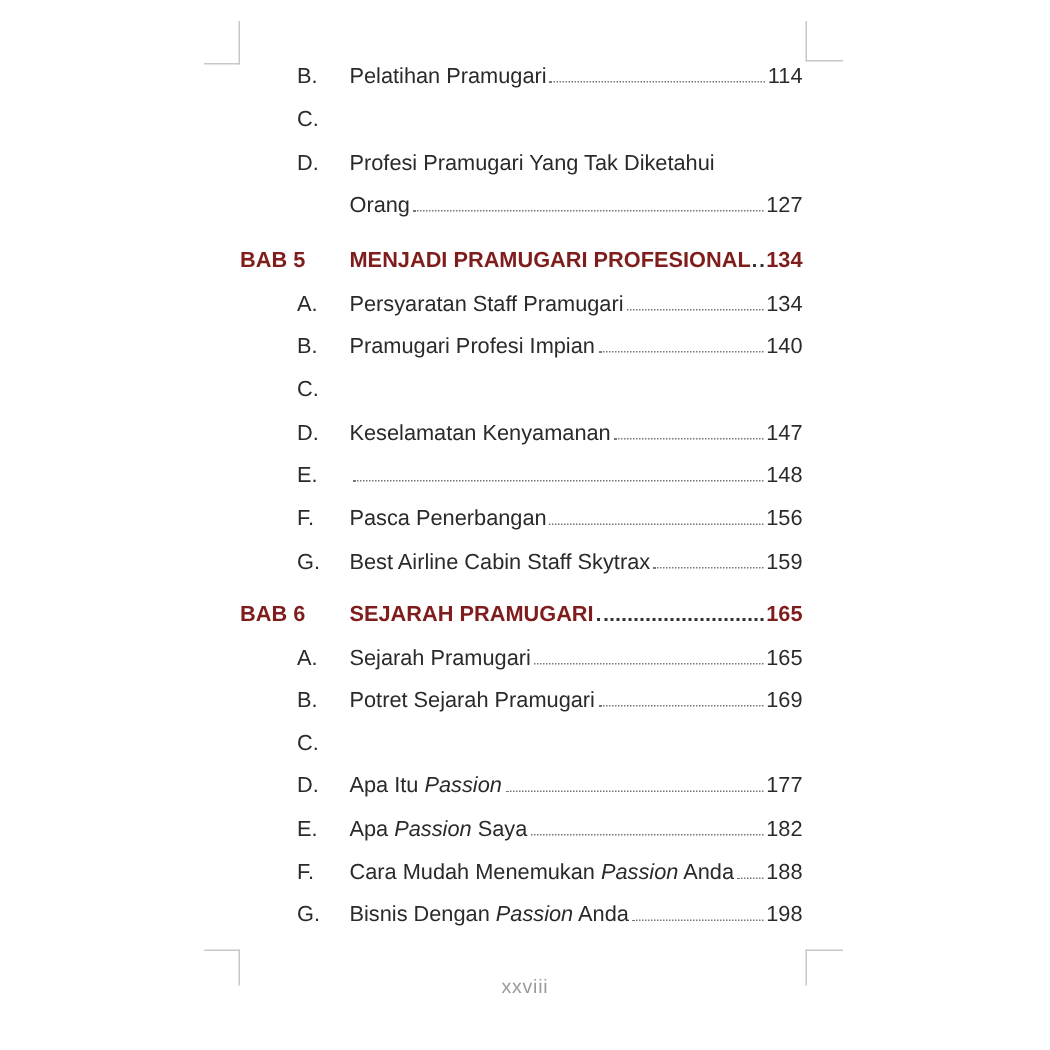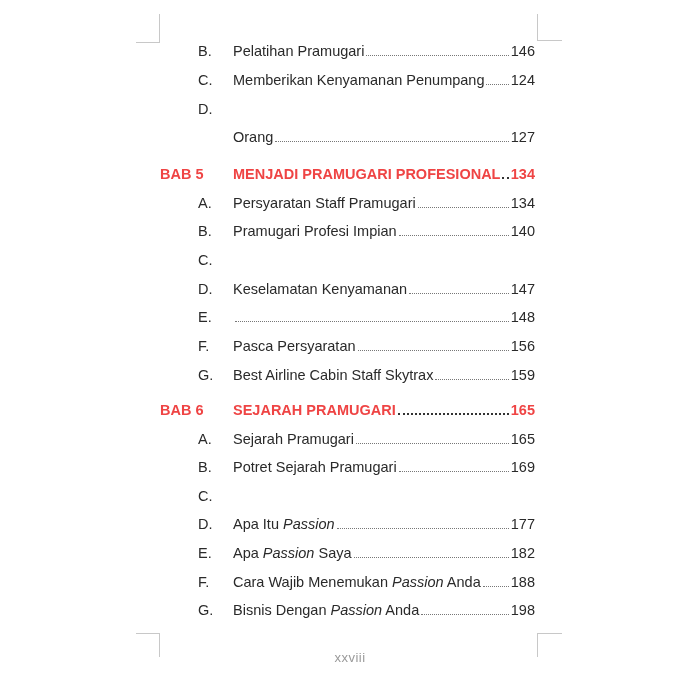--- a/index.html
+++ b/index.html
@@ -9,52 +9,51 @@
   .toc { position:absolute; left:0; top:0; width:700px; }
   .row { position:absolute; left:160px; width:375px; height:20px; display:flex; align-items:flex-end;
          font-size:14.5px; line-height:18px; }
   .row .num { position:absolute; left:0; width:70px; }
   .row .letter { position:absolute; left:38px; width:30px; }
   .row .body { position:absolute; left:73px; right:0; display:flex; align-items:baseline; }
   .row .title { white-space:nowrap; }
   .row .title i { font-style:italic; }
   .row .leader { flex:1; border-bottom:1px dotted #777; margin:0 2px 4px 2px; height:1px; }
   .row .page { white-space:nowrap; }
-  .row.chapter { font-weight:bold; color:#ef4444; }
+  .row.chapter { font-weight:bold; color:#7f1d1d; }
   .row.chapter .leader { border-bottom:2px dotted #333; margin-bottom:4px; }
   .folio { position:absolute; left:0; width:700px; top:650px; text-align:center;
            font-size:13px; color:#9a9a9a; letter-spacing:0.5px; }
 </style>
 </head>
 <body>
 
 <div class="corner" style="left:136px; top:14px; width:23px; height:28px; border-right-width:1px; border-bottom-width:1px;"></div>
 <div class="corner" style="left:537px; top:14px; width:24px; height:26px; border-left-width:1px; border-bottom-width:1px;"></div>
 <div class="corner" style="left:136px; top:633px; width:23px; height:23px; border-right-width:1px; border-top-width:1px;"></div>
 <div class="corner" style="left:537px; top:633px; width:24px; height:23px; border-left-width:1px; border-top-width:1px;"></div>
 
 <div class="toc" id="toc">
     <div class="row" style="top: 40px;">
       <span class="letter">B.</span>
       <div class="body">
         <span class="title"><span>Pelatihan Pramugari</span></span>
         <span class="leader"></span>
-        <span class="page">146</span>
+        <span class="page">114</span>
       </div>
     </div>
     <div class="row" style="top: 69px;">
       <span class="letter">C.</span>
-      <div class="body">
-        <span class="title"><span>Memberikan Kenyamanan Penumpang</span></span>
-        <span class="leader"></span>
-        <span class="page">124</span>
-      </div>
     </div>
     <div class="row nolead" style="top: 98px;">
       <span class="letter">D.</span>
+      <div class="body">
+        <span class="title"><span>Profesi Pramugari Yang Tak Diketahui</span></span>
+        <span class="page"></span>
+      </div>
     </div>
     <div class="row" style="top: 126px;">
       <span class="letter"></span>
       <div class="body">
         <span class="title"><span>Orang</span></span>
         <span class="leader"></span>
         <span class="page">127</span>
       </div>
     </div>
     <div class="row chapter" style="top: 163px;">
@@ -95,21 +94,21 @@
     <div class="row" style="top: 306px;">
       <span class="letter">E.</span>
       <div class="body">
         <span class="leader"></span>
         <span class="page">148</span>
       </div>
     </div>
     <div class="row" style="top: 335px;">
       <span class="letter">F.</span>
       <div class="body">
-        <span class="title"><span>Pasca Persyaratan</span></span>
+        <span class="title"><span>Pasca Penerbangan</span></span>
         <span class="leader"></span>
         <span class="page">156</span>
       </div>
     </div>
     <div class="row" style="top: 364px;">
       <span class="letter">G.</span>
       <div class="body">
         <span class="title"><span>Best Airline Cabin Staff Skytrax</span></span>
         <span class="leader"></span>
         <span class="page">159</span>
@@ -154,21 +153,21 @@
       <span class="letter">E.</span>
       <div class="body">
         <span class="title"><span>Apa </span><i>Passion</i><span> Saya</span></span>
         <span class="leader"></span>
         <span class="page">182</span>
       </div>
     </div>
     <div class="row" style="top: 571px;">
       <span class="letter">F.</span>
       <div class="body">
-        <span class="title"><span>Cara Wajib Menemukan </span><i>Passion</i><span> Anda</span></span>
+        <span class="title"><span>Cara Mudah Menemukan </span><i>Passion</i><span> Anda</span></span>
         <span class="leader"></span>
         <span class="page">188</span>
       </div>
     </div>
     <div class="row" style="top: 599px;">
       <span class="letter">G.</span>
       <div class="body">
         <span class="title"><span>Bisnis Dengan </span><i>Passion</i><span> Anda</span></span>
         <span class="leader"></span>
         <span class="page">198</span>

